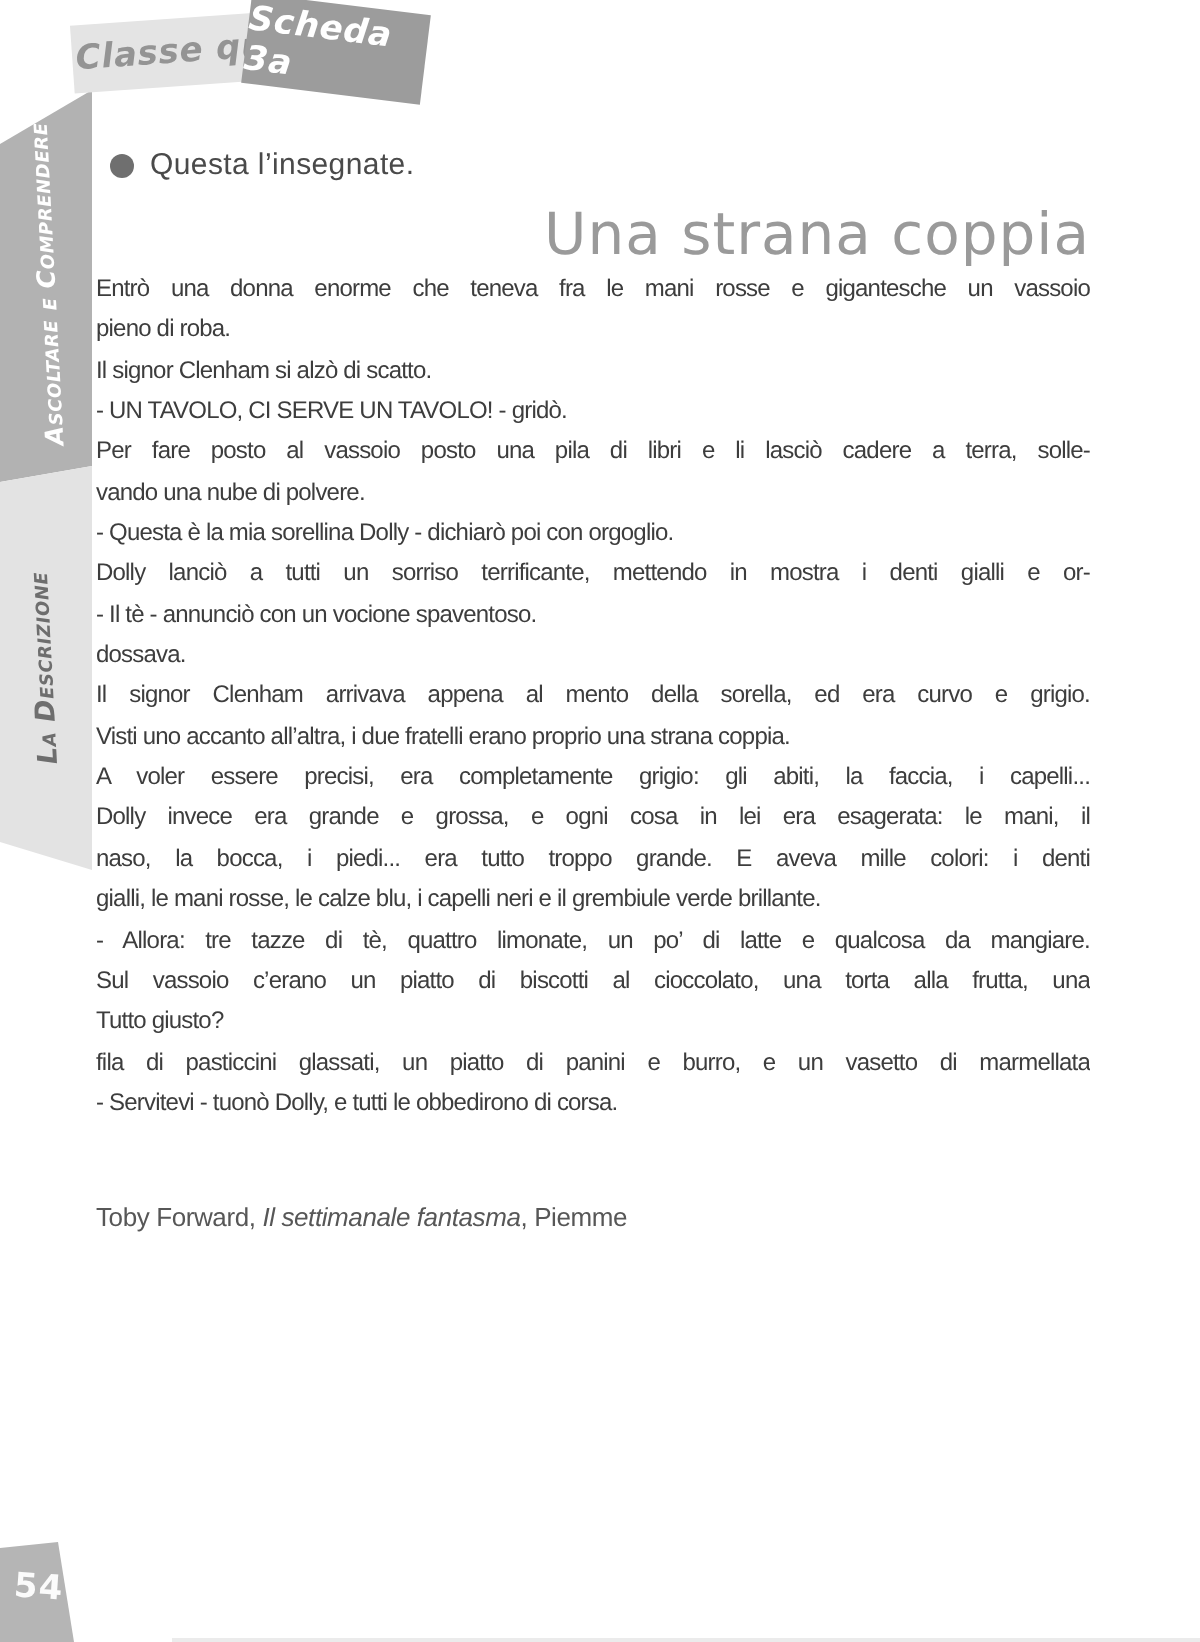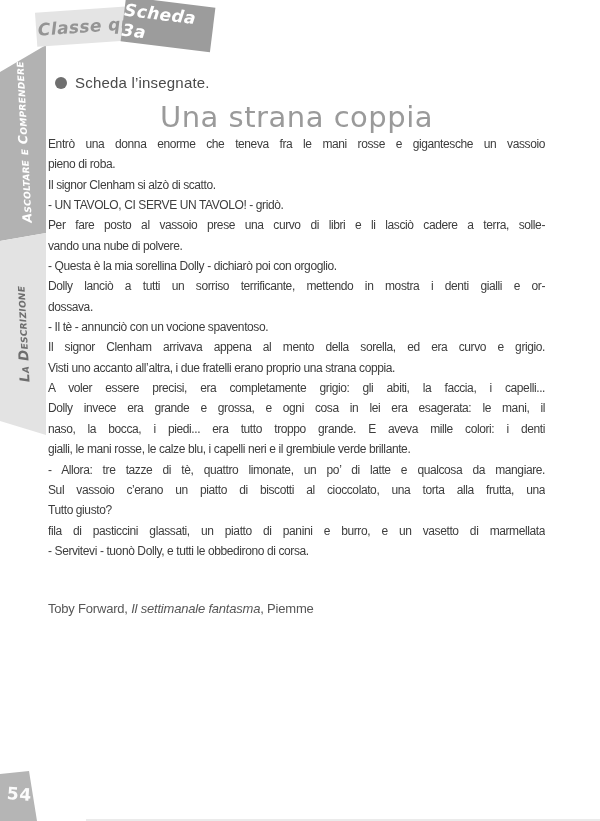--- a/index.html
+++ b/index.html
@@ -28,21 +28,21 @@
                    font-size:12.5px;color:#ffffff;}
   .band-bottom .vtext{left:22px;top:109px;transform:translate(-50%,-50%) rotate(-93deg);
                       font-size:13.5px;color:#6e6e6e;}
 
   
   .instruction{position:absolute;left:55px;top:74px;display:flex;align-items:center;gap:8px;}
   .bullet{width:12px;height:12px;border-radius:50%;background:#6f6f6f;}
   .instruction .txt{font-size:15px;color:#4a4a4a;letter-spacing:.2px;}
 
   
-  .title{position:absolute;left:48px;top:100px;width:497px;text-align:center;
+  .title{position:absolute;left:48px;top:100px;width:497px;text-align:right;
          font-family:"DejaVu Sans", sans-serif;font-size:29px;line-height:34px;
          color:#9a9a9a;letter-spacing:.5px;}
 
   
   .body-text{position:absolute;left:48px;top:134px;width:497px;
              font-size:12px;color:#3d3d3d;letter-spacing:-.4px;}
   .line{height:20.35px;line-height:20.35px;overflow:hidden;}
   .line.j{text-align:justify;text-align-last:justify;}
   .line.l{white-space:nowrap;}
 
@@ -74,36 +74,36 @@
 
   <div class="badge-light">
     <span class="lbl">Classe quinta</span>
   </div>
   <div class="badge-dark">
     <span class="lbl">Scheda 3a</span>
   </div>
 
   <div class="instruction">
     <span class="bullet"></span>
-    <span class="txt">Scheda l’insegnate.</span>
+    <span class="txt">Questa l’insegnate.</span>
   </div>
 
   <div class="title">Una strana coppia</div>
 
   <div class="body-text">
       <div class="line j">Entrò una donna enorme che teneva fra le mani rosse e gigantesche un vassoio</div>
       <div class="line l">pieno di roba.</div>
       <div class="line l">Il signor Clenham si alzò di scatto.</div>
       <div class="line l">- UN TAVOLO, CI SERVE UN TAVOLO! - gridò.</div>
-      <div class="line j">Per fare posto al vassoio prese una curvo di libri e li lasciò cadere a terra, solle-</div>
+      <div class="line j">Per fare posto al vassoio posto una pila di libri e li lasciò cadere a terra, solle-</div>
       <div class="line l">vando una nube di polvere.</div>
       <div class="line l">- Questa è la mia sorellina Dolly - dichiarò poi con orgoglio.</div>
       <div class="line j">Dolly lanciò a tutti un sorriso terrificante, mettendo in mostra i denti gialli e or-</div>
+      <div class="line l">- Il tè - annunciò con un vocione spaventoso.</div>
       <div class="line l">dossava.</div>
-      <div class="line l">- Il tè - annunciò con un vocione spaventoso.</div>
       <div class="line j">Il signor Clenham arrivava appena al mento della sorella, ed era curvo e grigio.</div>
       <div class="line l">Visti uno accanto all’altra, i due fratelli erano proprio una strana coppia.</div>
       <div class="line j">A voler essere precisi, era completamente grigio: gli abiti, la faccia, i capelli...</div>
       <div class="line j">Dolly invece era grande e grossa, e ogni cosa in lei era esagerata: le mani, il</div>
       <div class="line j">naso, la bocca, i piedi... era tutto troppo grande. E aveva mille colori: i denti</div>
       <div class="line l">gialli, le mani rosse, le calze blu, i capelli neri e il grembiule verde brillante.</div>
       <div class="line j">- Allora: tre tazze di tè, quattro limonate, un po’ di latte e qualcosa da mangiare.</div>
       <div class="line j">Sul vassoio c’erano un piatto di biscotti al cioccolato, una torta alla frutta, una</div>
       <div class="line l">Tutto giusto?</div>
       <div class="line j">fila di pasticcini glassati, un piatto di panini e burro, e un vasetto di marmellata</div>

